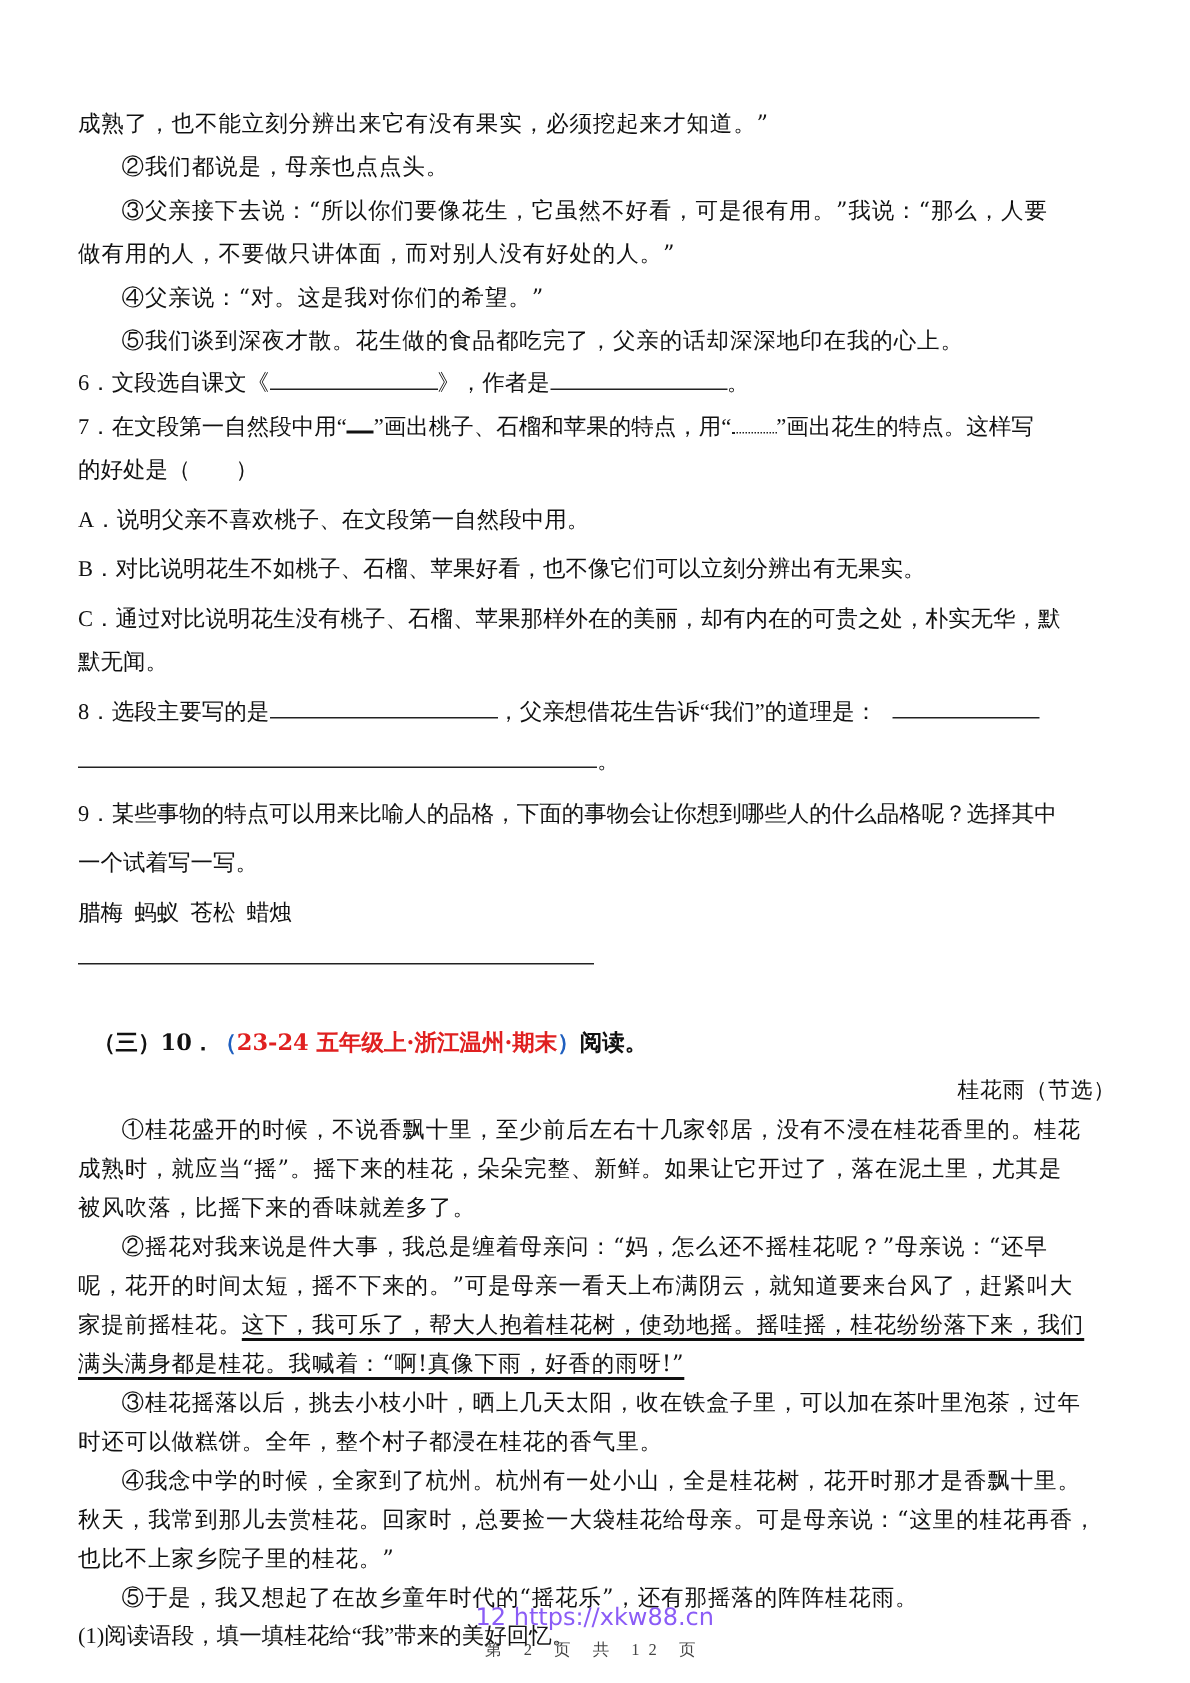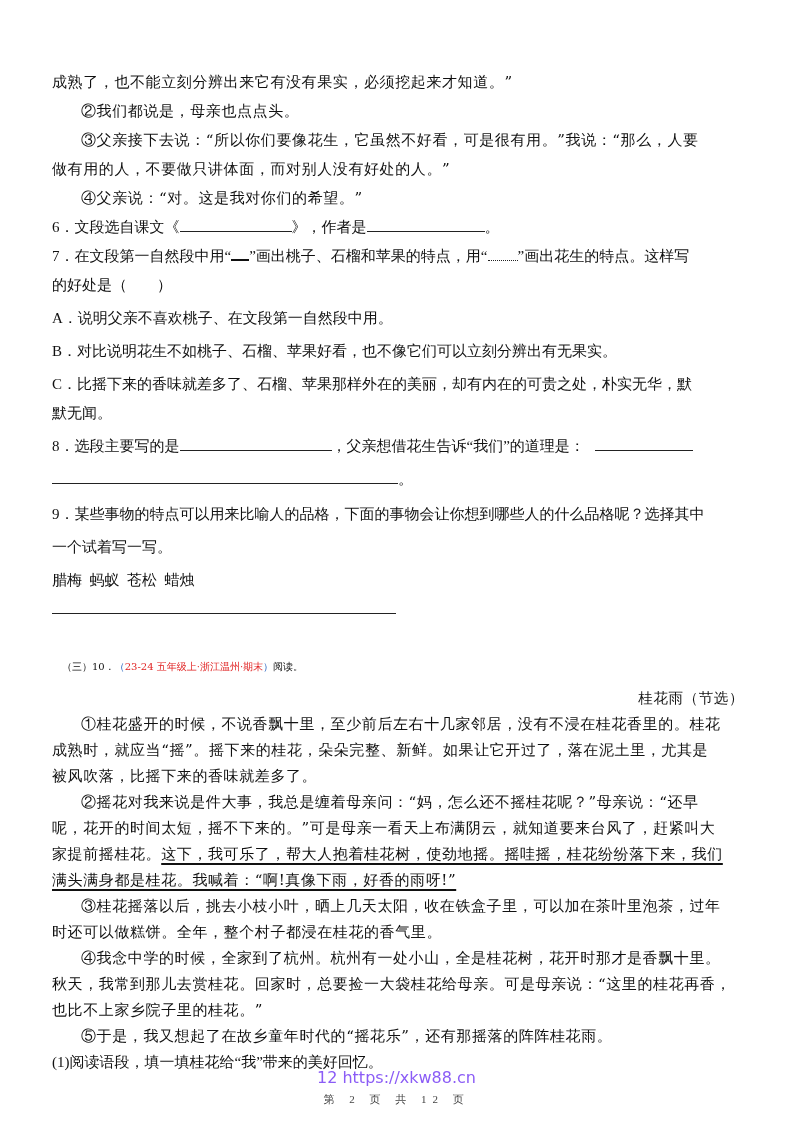--- a/index.html
+++ b/index.html
@@ -10,53 +10,54 @@
     }
     .page { position: absolute; left: 52px; top: 68px; width: 692px; }
     .line { font-size: 15px; line-height: 29px; white-space: nowrap; }
     .kai { font-family: "DejaVu Serif", serif; letter-spacing: 0.6px; }
     .song { font-family: "Liberation Serif", "DejaVu Serif", serif; }
     .indent { padding-left: 29px; }
     .blank { display: inline-block; border-bottom: 1px solid #222; vertical-align: baseline; height: 14px; }
     .blank-dot { display: inline-block; border-bottom: 1px dotted #222; vertical-align: baseline; height: 14px; }
     .blank-thick { display: inline-block; border-bottom: 2px solid #111; vertical-align: baseline; height: 14px; }
     .underline { text-decoration: underline; text-decoration-thickness: 1.5px; text-underline-offset: 4px; }
-    .sec-header { font-weight: normal; font-size: 10px; line-height: 29px; margin-top: 38px; padding-left: 10px; }
+    .sec-header { font-weight: bold; font-size: 15px; line-height: 29px; margin-top: 38px; padding-left: 10px; }
     .blue { color: #1f5fbf; }
     .red { color: #e02020; }
     .title-center { text-align: right; font-size: 14.5px; line-height: 26px; }
     .footer { position: absolute; left: 0; top: 1068px; width: 793px; text-align: center; }
     .footer-page { font-size: 11px; color: #444; letter-spacing: 6px; position: absolute; left: 0; right: 0; top: 24px; }
     .footer-wm { font-family: "DejaVu Sans", sans-serif; font-size: 16px; color: #8b5cf6; position: absolute; left: 0; right: 0; top: 0; }
   </style>
 </head>
 <body>
 
 <div class="page">
 
   <div>
     <div class="line kai">成熟了，也不能立刻分辨出来它有没有果实，必须挖起来才知道。”</div>
     <div class="line kai indent">②我们都说是，母亲也点点头。</div>
     <div class="line kai indent">③父亲接下去说：“所以你们要像花生，它虽然不好看，可是很有用。”我说：“那么，人要</div>
     <div class="line kai">做有用的人，不要做只讲体面，而对别人没有好处的人。”</div>
     <div class="line kai indent">④父亲说：“对。这是我对你们的希望。”</div>
+    <div class="line kai indent">⑤我们谈到深夜才散。花生做的食品都吃完了，父亲的话却深深地印在我的心上。</div>
   </div>
 
   <div class="line song">
     <span>6．文段选自课文《</span><span class="blank" style="width:112px"></span><span>》，作者是</span><span class="blank" style="width:118px"></span><span>。</span>
   </div>
 
   <div>
     <div class="line song">
       <span>7．在文段第一自然段中用“</span><span class="blank-thick" style="width:18px"></span><span>”画出桃子、石榴和苹果的特点，用“</span><span class="blank-dot" style="width:30px"></span><span>”画出花生的特点。这样写</span>
     </div>
     <div class="line song">的好处是（　　）</div>
     <div class="line song" style="margin-top:4px">A．说明父亲不喜欢桃子、在文段第一自然段中用。</div>
     <div class="line song" style="margin-top:4px">B．对比说明花生不如桃子、石榴、苹果好看，也不像它们可以立刻分辨出有无果实。</div>
-    <div class="line song" style="margin-top:4px">C．比摇下来的香味就差多了、石榴、苹果那样外在的美丽，却有内在的可贵之处，朴实无华，默</div>
+    <div class="line song" style="margin-top:4px">C．通过对比说明花生没有桃子、石榴、苹果那样外在的美丽，却有内在的可贵之处，朴实无华，默</div>
     <div class="line song">默无闻。</div>
   </div>
 
   <div style="margin-top:4px">
     <div class="line song">
       <span>8．选段主要写的是</span><span class="blank" style="width:152px"></span><span>，父亲想借花生告诉“我们”的道理是：</span><span style="display:inline-block;width:10px"></span><span class="blank" style="width:98px"></span>
     </div>
     <div class="line song" style="margin-top:4px">
       <span class="blank" style="width:346px"></span><span>。</span>
     </div>

